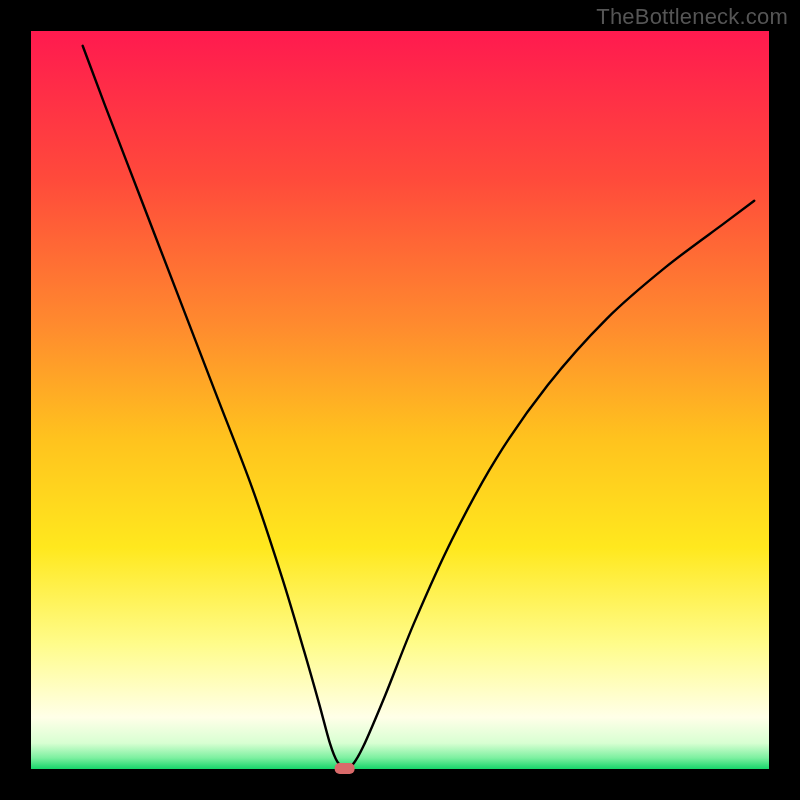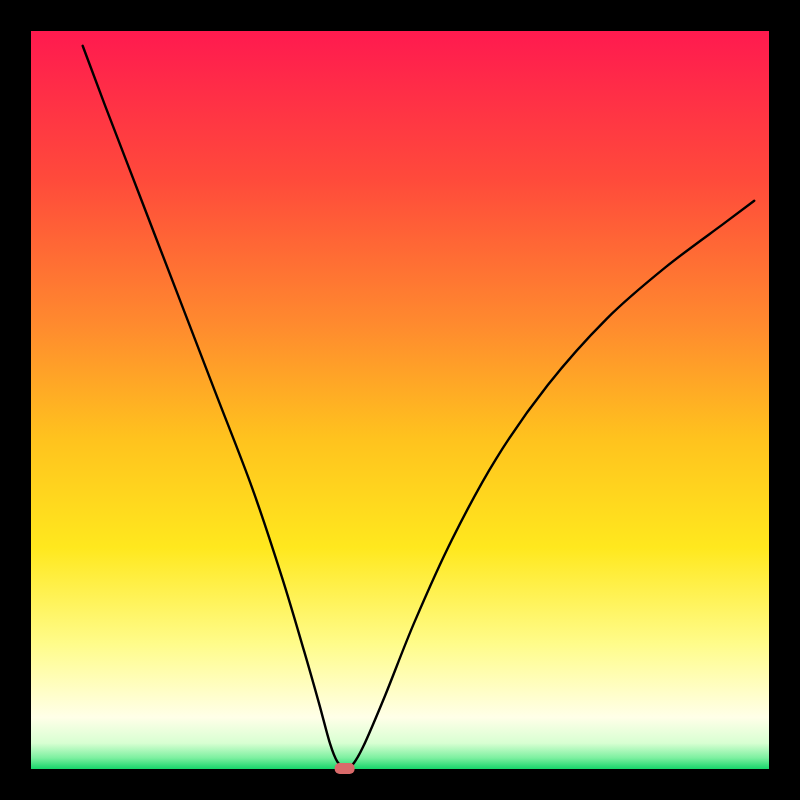--- a/index.html
+++ b/index.html
@@ -32,20 +32,21 @@
     top: 0;
     left: 0;
     width: 800px;
     height: 800px;
   }
 </style>
 </head>
 <body>
 
 <div class="frame">
+  <div class="watermark">TheBottleneck.com</div>
   <svg class="plot" viewBox="0 0 800 800">
     <defs>
       <linearGradient id="bg-grad" x1="0" y1="0" x2="0" y2="1">
           <stop offset="0%" stop-color="#ff1a4f"></stop>
           <stop offset="20%" stop-color="#ff4a3b"></stop>
           <stop offset="40%" stop-color="#ff8b2e"></stop>
           <stop offset="55.00000000000001%" stop-color="#ffc21e"></stop>
           <stop offset="70%" stop-color="#ffe81e"></stop>
           <stop offset="83%" stop-color="#fffc8a"></stop>
           <stop offset="93%" stop-color="#ffffe8"></stop>

